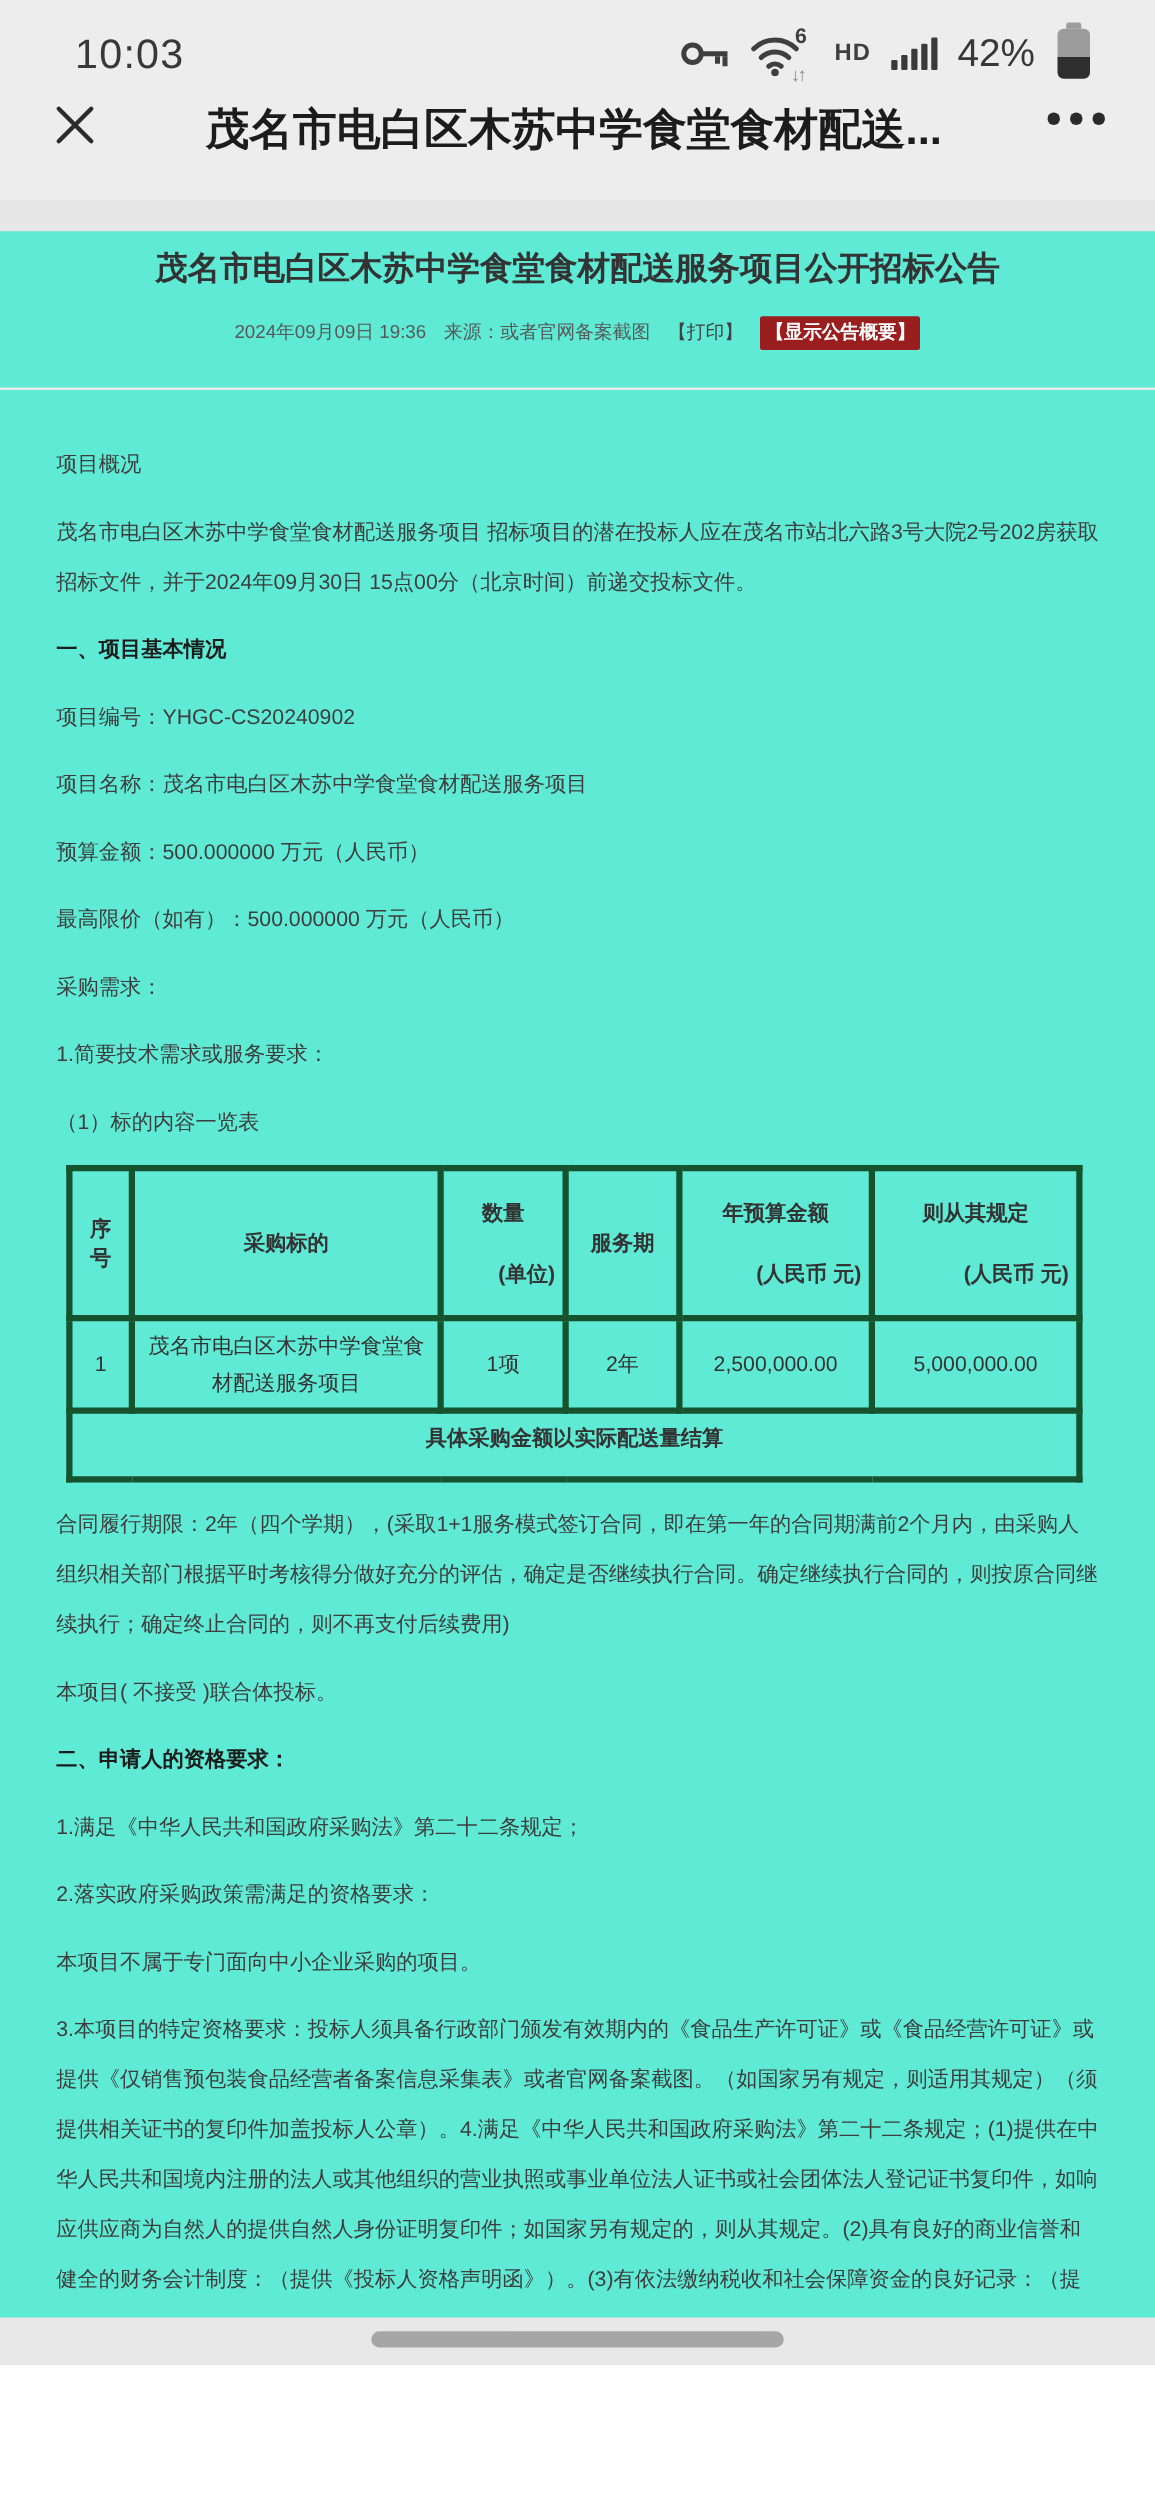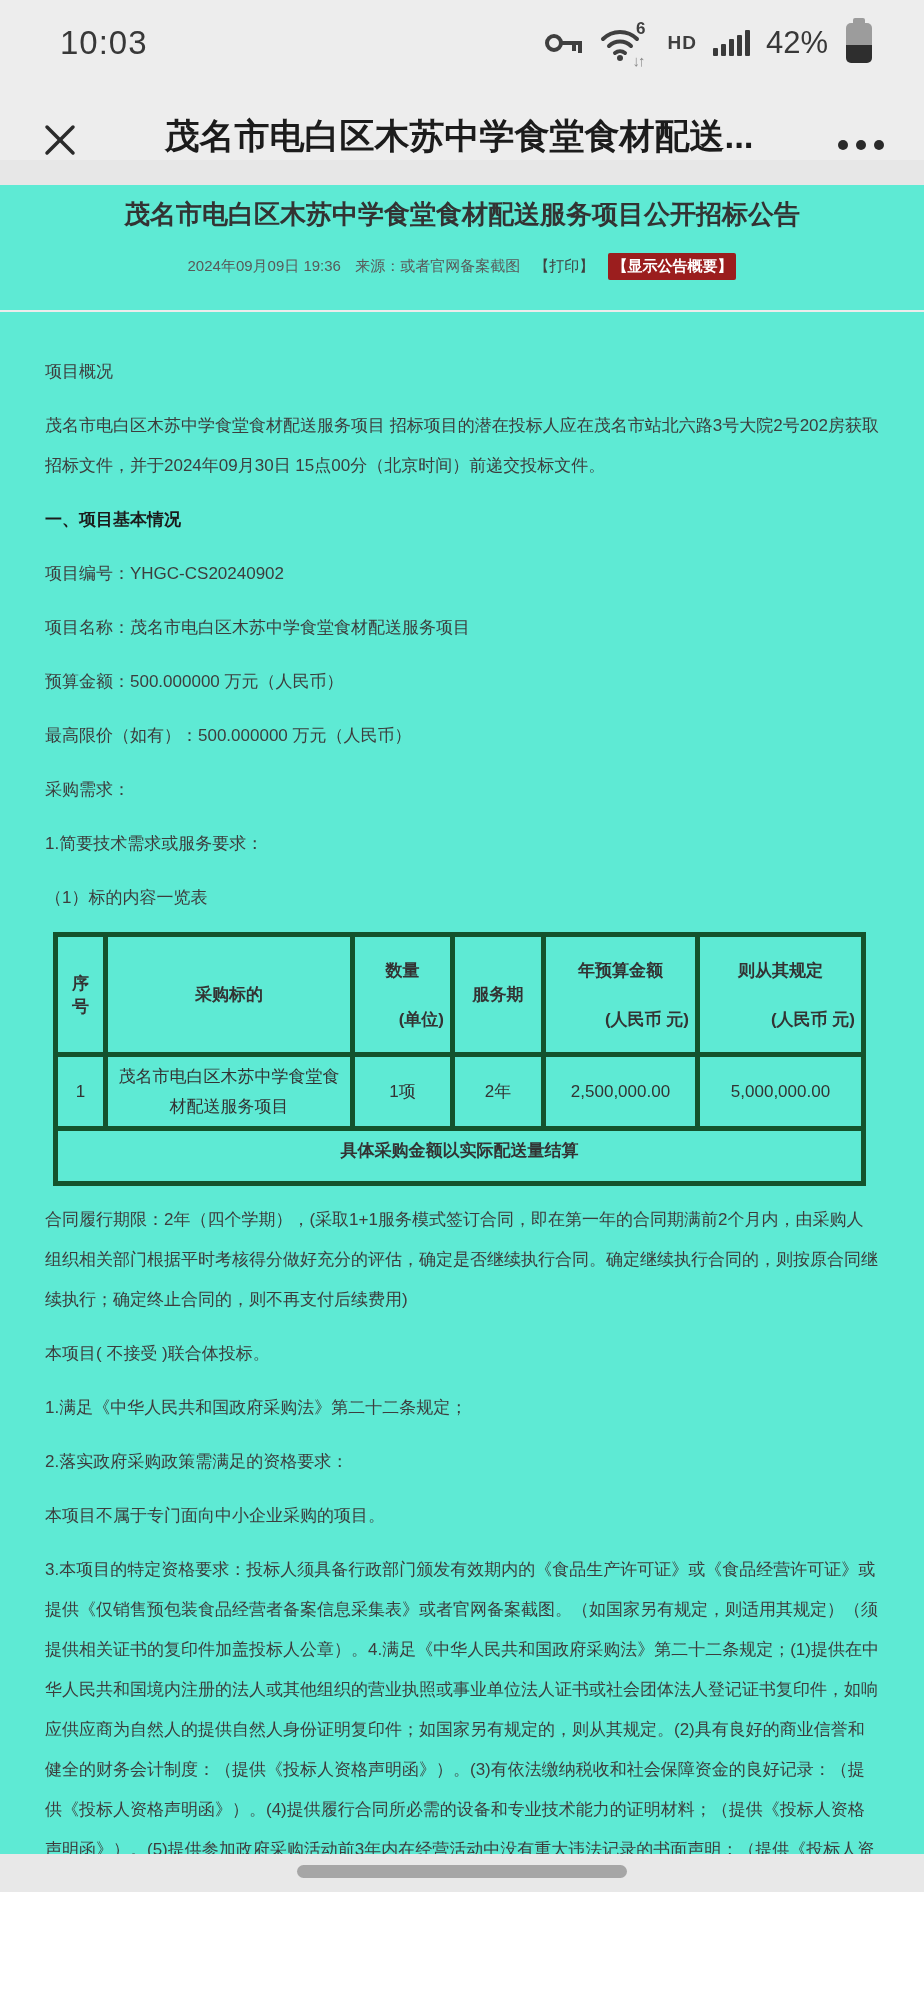--- a/index.html
+++ b/index.html
@@ -34,21 +34,21 @@
     width: 26px; height: 40px; border-radius: 5px;
     background: linear-gradient(#9c9c9c 0 56%, #2e2e2e 56% 100%);
     position: relative; margin-left: 2px;
   }
   .battery:before {
     content:""; position:absolute; top:-5px; left:7px; width:12px; height:5px;
     background:#9c9c9c; border-radius:2px 2px 0 0;
   }
   .nav-bar {
     height: 80px;
-    display: flex; align-items: flex-end;
+    display: flex; align-items: flex-start;
     padding: 0 40px;
   }
   .close-btn { width:40px; height:40px; display:flex; align-items:center; justify-content:center; cursor:pointer; }
   .nav-title {
     flex: 1;
     text-align: center;
     font-size: 35px; font-weight: bold; color:#1c1c1c;
     white-space: nowrap; overflow: hidden;
     padding: 0 10px;
   }
@@ -238,20 +238,21 @@
       </tr>
       <tr class="foot-row">
         <td colspan="6">具体采购金额以实际配送量结算</td>
       </tr>
     </tbody>
       </table>
 
     <p>合同履行期限：2年（四个学期），(采取1+1服务模式签订合同，即在第一年的合同期满前2个月内，由采购人组织相关部门根据平时考核得分做好充分的评估，确定是否继续执行合同。确定继续执行合同的，则按原合同继续执行；确定终止合同的，则不再支付后续费用)</p>
     <p>本项目( 不接受 )联合体投标。</p>
 
+    <p class="sec">二、申请人的资格要求：</p>
     <p>1.满足《中华人民共和国政府采购法》第二十二条规定；</p>
     <p>2.落实政府采购政策需满足的资格要求：</p>
     <p>本项目不属于专门面向中小企业采购的项目。</p>
     <p>3.本项目的特定资格要求：投标人须具备行政部门颁发有效期内的《食品生产许可证》或《食品经营许可证》或提供《仅销售预包装食品经营者备案信息采集表》或者官网备案截图。（如国家另有规定，则适用其规定）（须提供相关证书的复印件加盖投标人公章）。4.满足《中华人民共和国政府采购法》第二十二条规定；(1)提供在中华人民共和国境内注册的法人或其他组织的营业执照或事业单位法人证书或社会团体法人登记证书复印件，如响应供应商为自然人的提供自然人身份证明复印件；如国家另有规定的，则从其规定。(2)具有良好的商业信誉和健全的财务会计制度：（提供《投标人资格声明函》）。(3)有依法缴纳税收和社会保障资金的良好记录：（提供《投标人资格声明函》）。(4)提供履行合同所必需的设备和专业技术能力的证明材料；（提供《投标人资格声明函》）。(5)提供参加政府采购活动前3年内在经营活动中没有重大违法记录的书面声明；（提供《投标人资格声明函》）。5.法律、行政法规规定的其他条件：单位负责人为同一人或者存在直接控股、管理关系的不同供应商，不得参加同一合同项下的政府采购活动。为采购项目提供整体设计、规范编制或者项目管理、监理、检测等服务的供应商，不得再参加该采购项目同一合同项下的其他采购活</p>
   </div>
 
   <div class="bottom-strip">
     <div class="gesture-pill"></div>
   </div>
 

